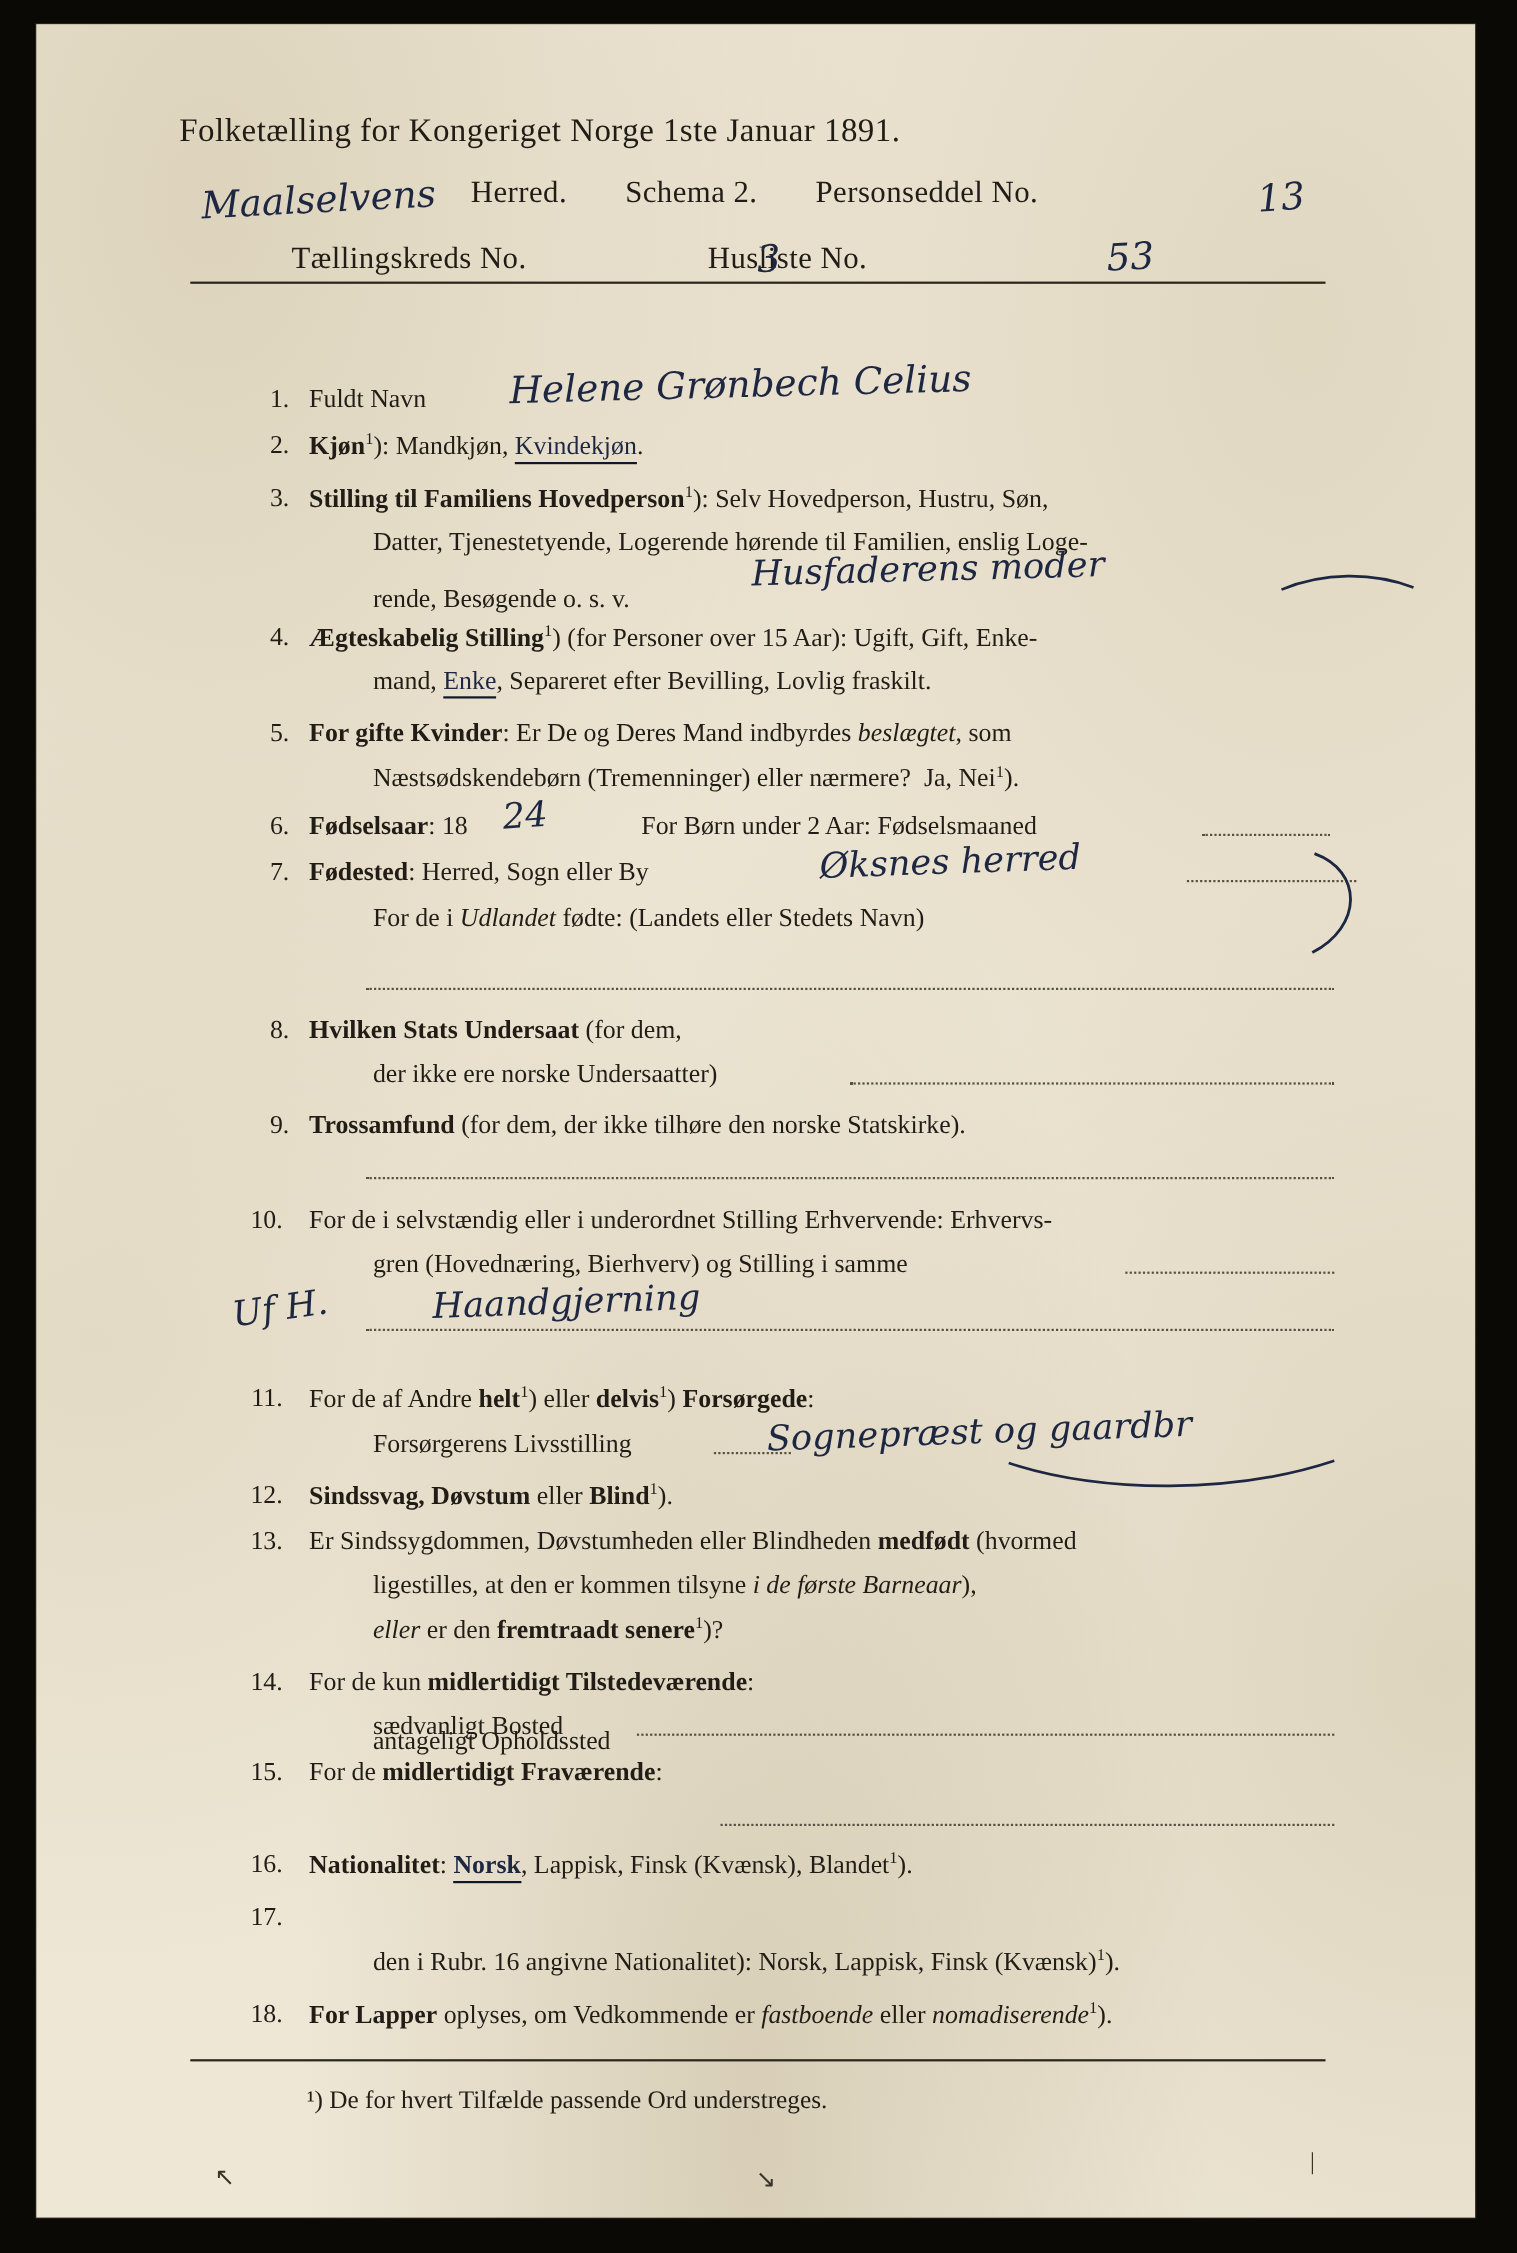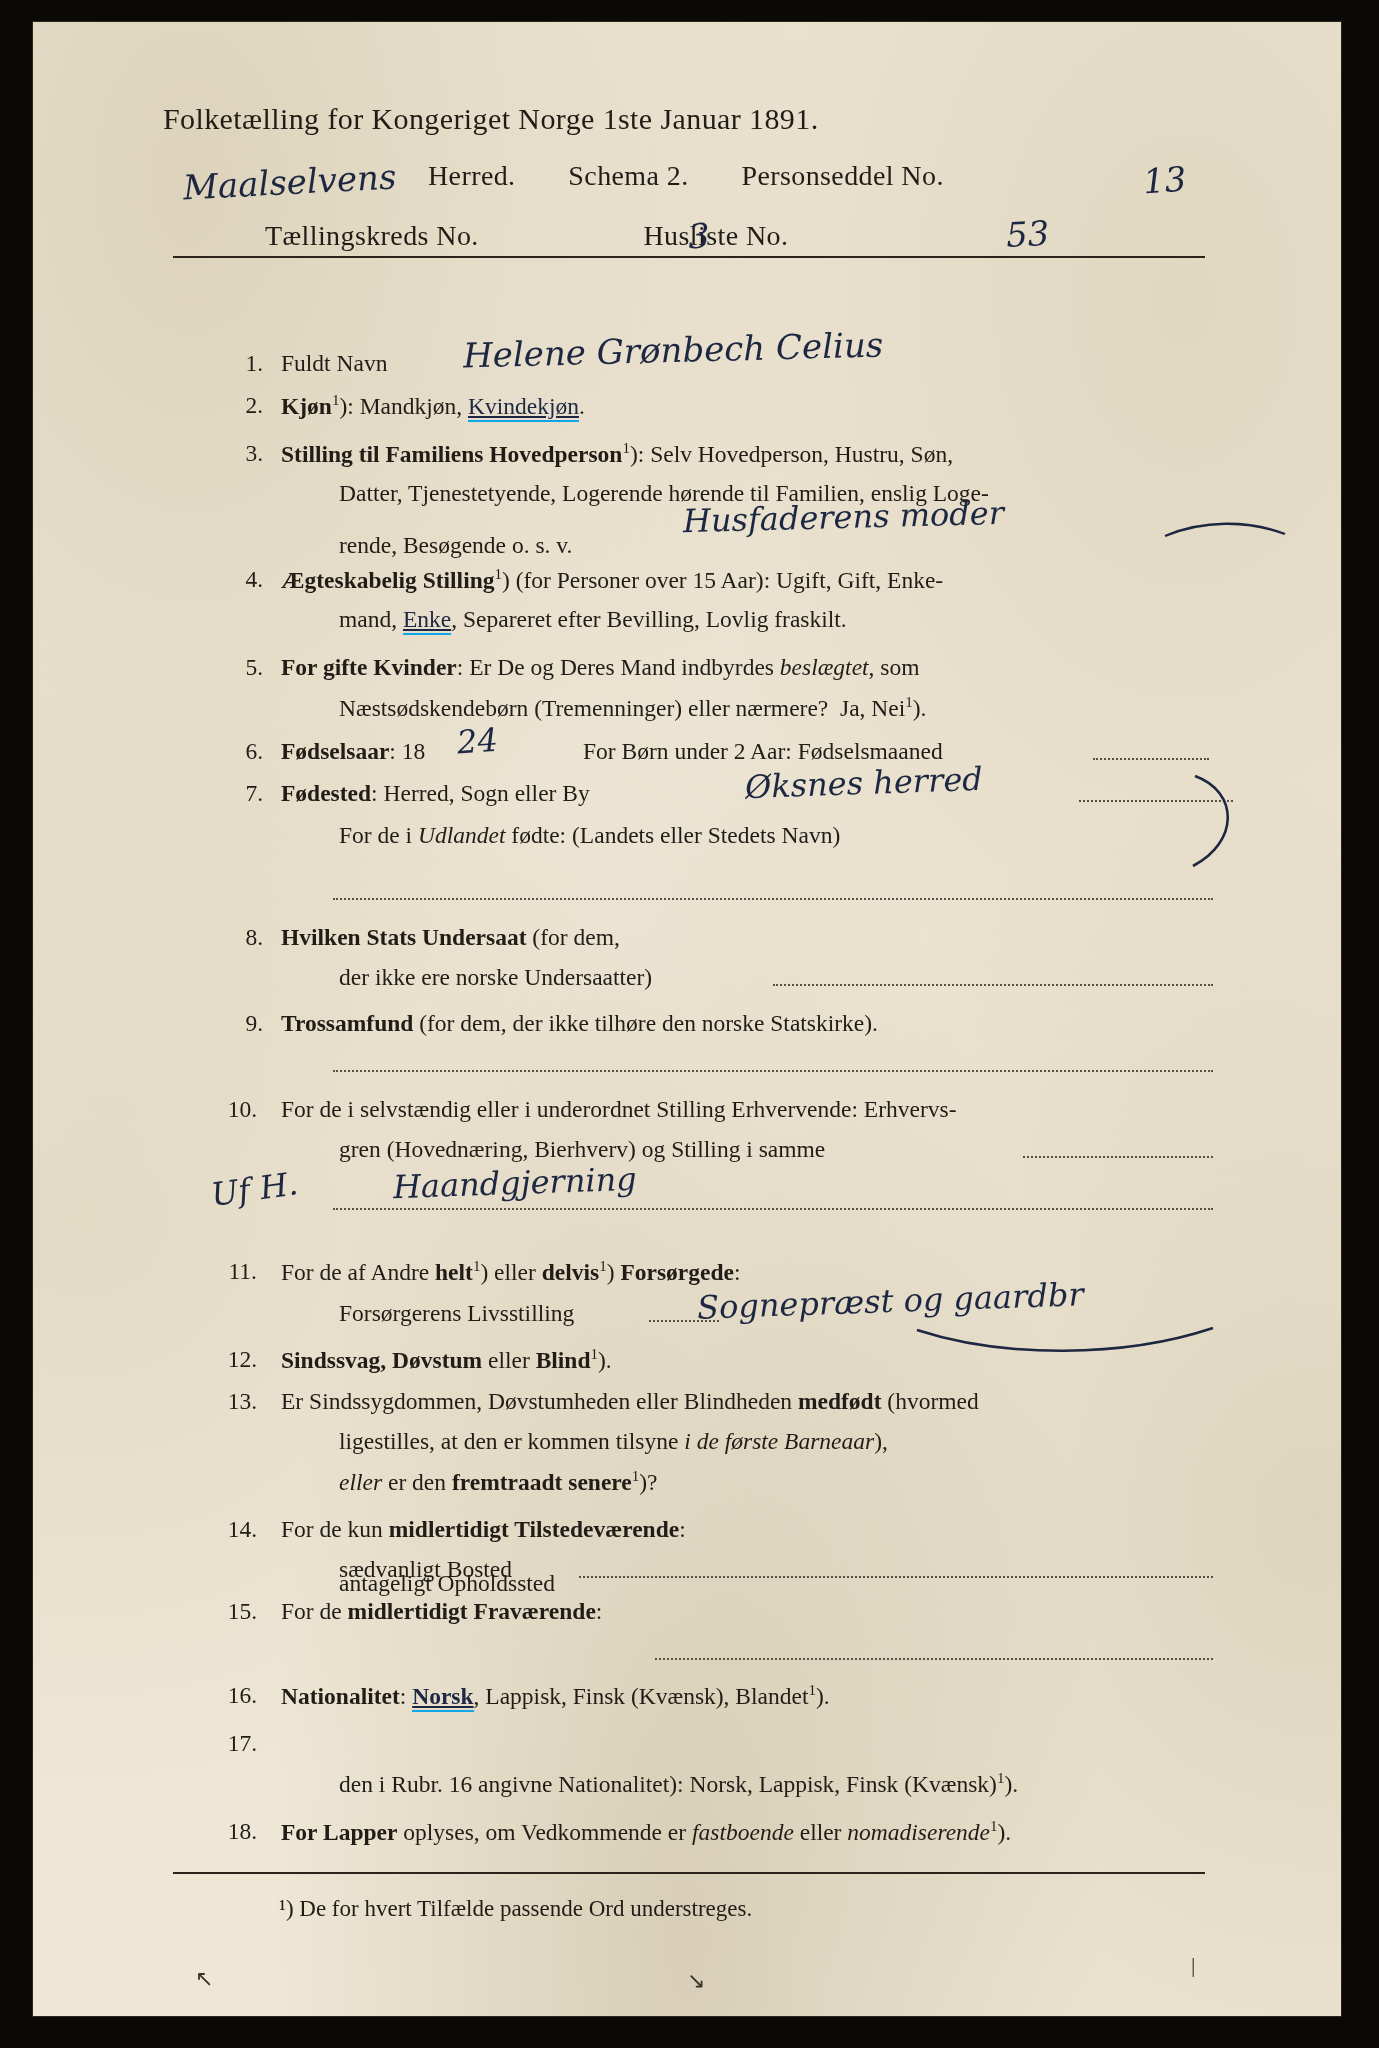--- a/index.html
+++ b/index.html
@@ -99,21 +99,21 @@
   .num {
     position: absolute;
     font-size: 23.5px;
     color: #211d16;
     text-align: right;
     width: 42px;
   }
   b { font-weight: bold; }
   i { font-style: italic; margin-top: 42px; }
   .sup { font-size: 15px; vertical-align: super; }
-  .uline { border-bottom: 2px solid #0ea5e9; padding-bottom: 1px; text-decoration: underline; }
+  .uline { border-bottom: 2px solid #0f172a; padding-bottom: 1px; }
   .foot {
     position: absolute;
     font-size: 23px;
     white-space: nowrap;
   }
   
   #hs-no13 { transform: rotate(-4deg); font-size: 34px; }
   #hs-kreds { transform: rotate(-3deg); font-size: 34px; }
   #hs-husliste { transform: rotate(-3deg); font-size: 34px; }
   #hs-herred { transform: rotate(-3deg); font-size: 34px; }

